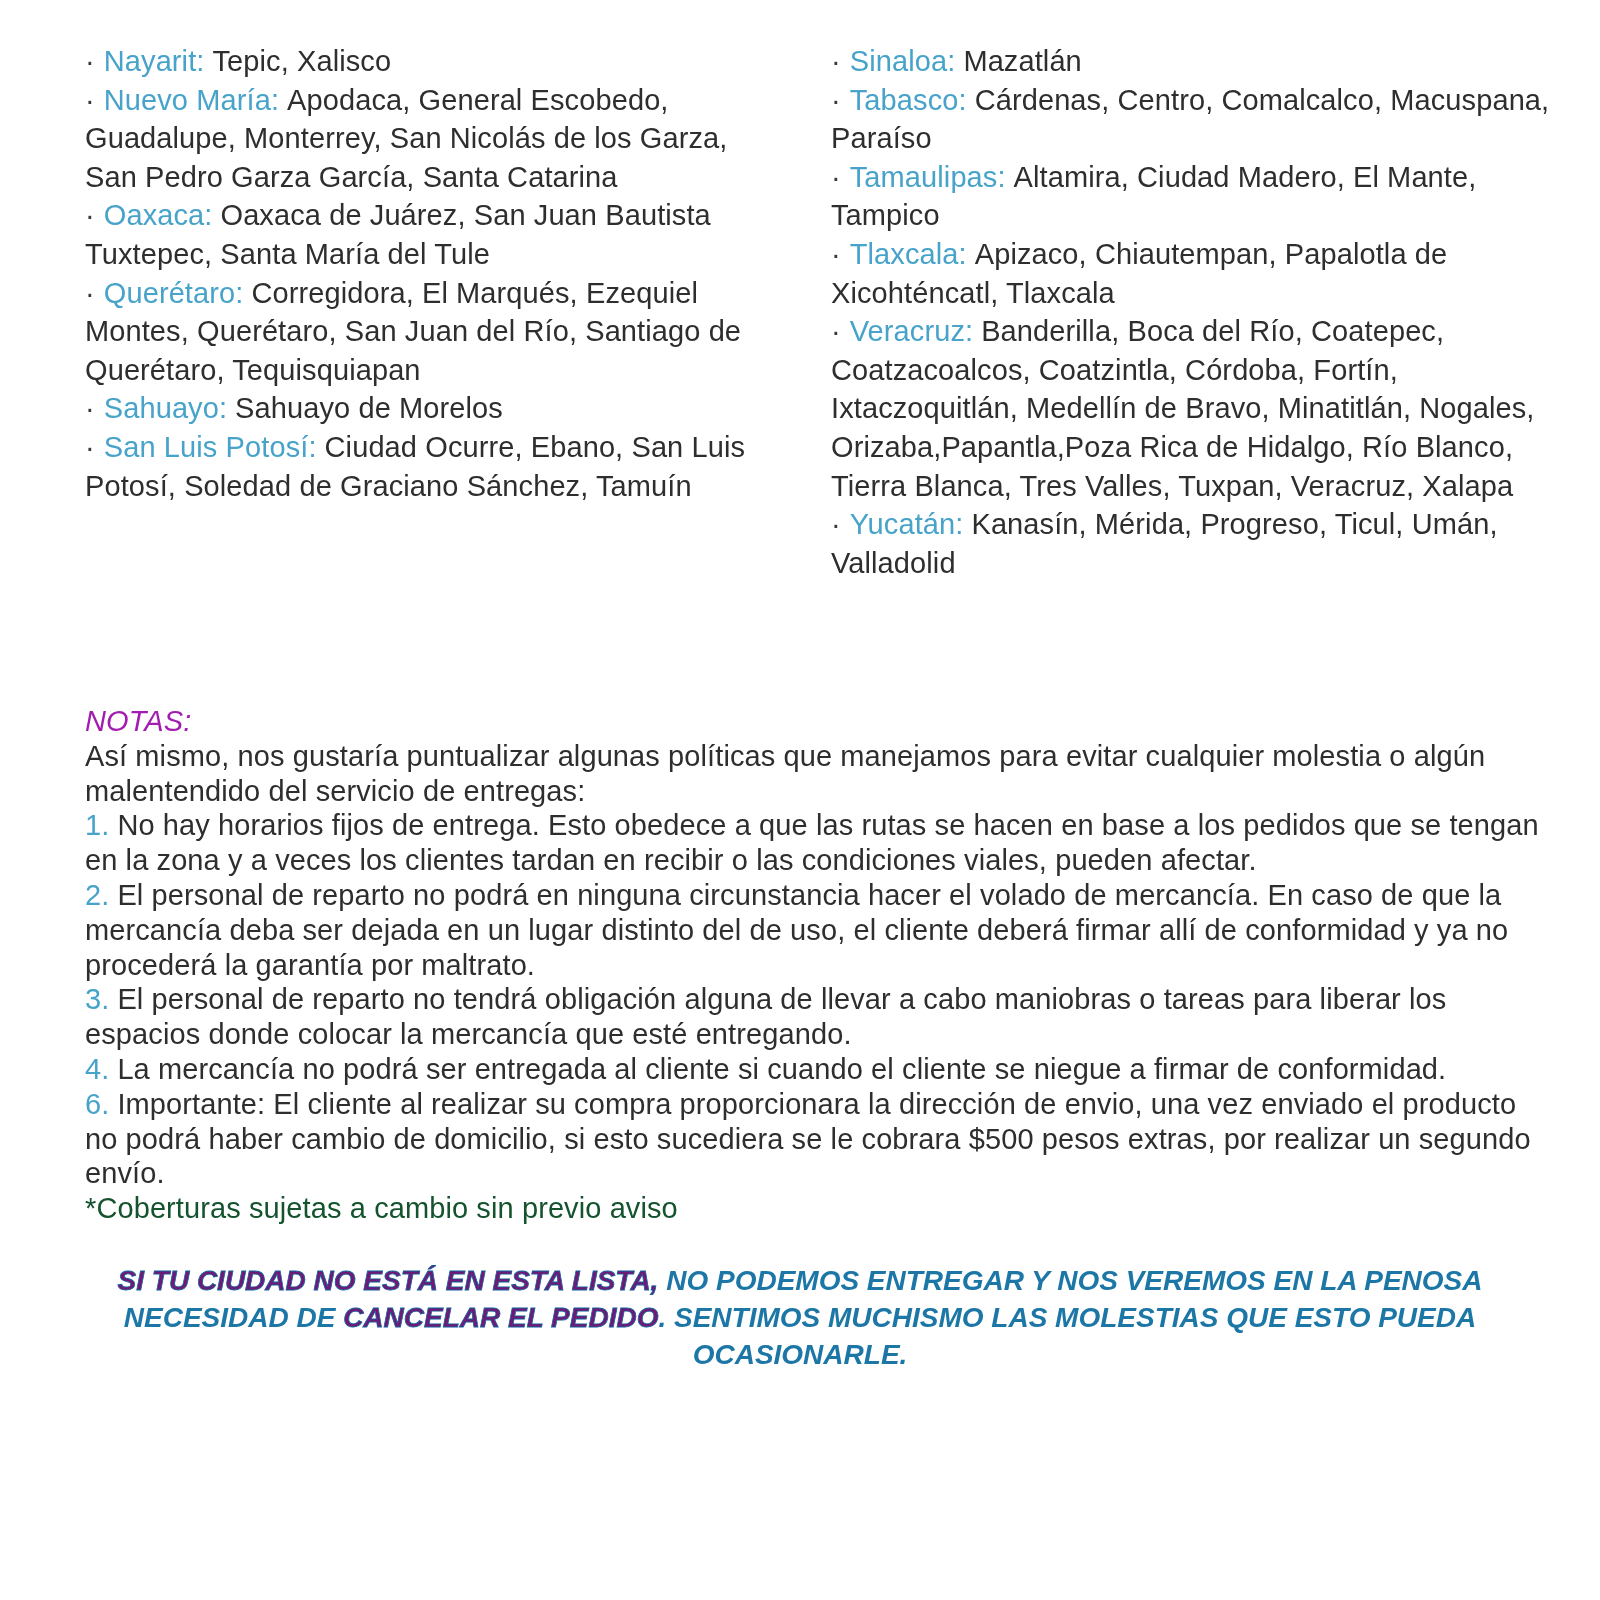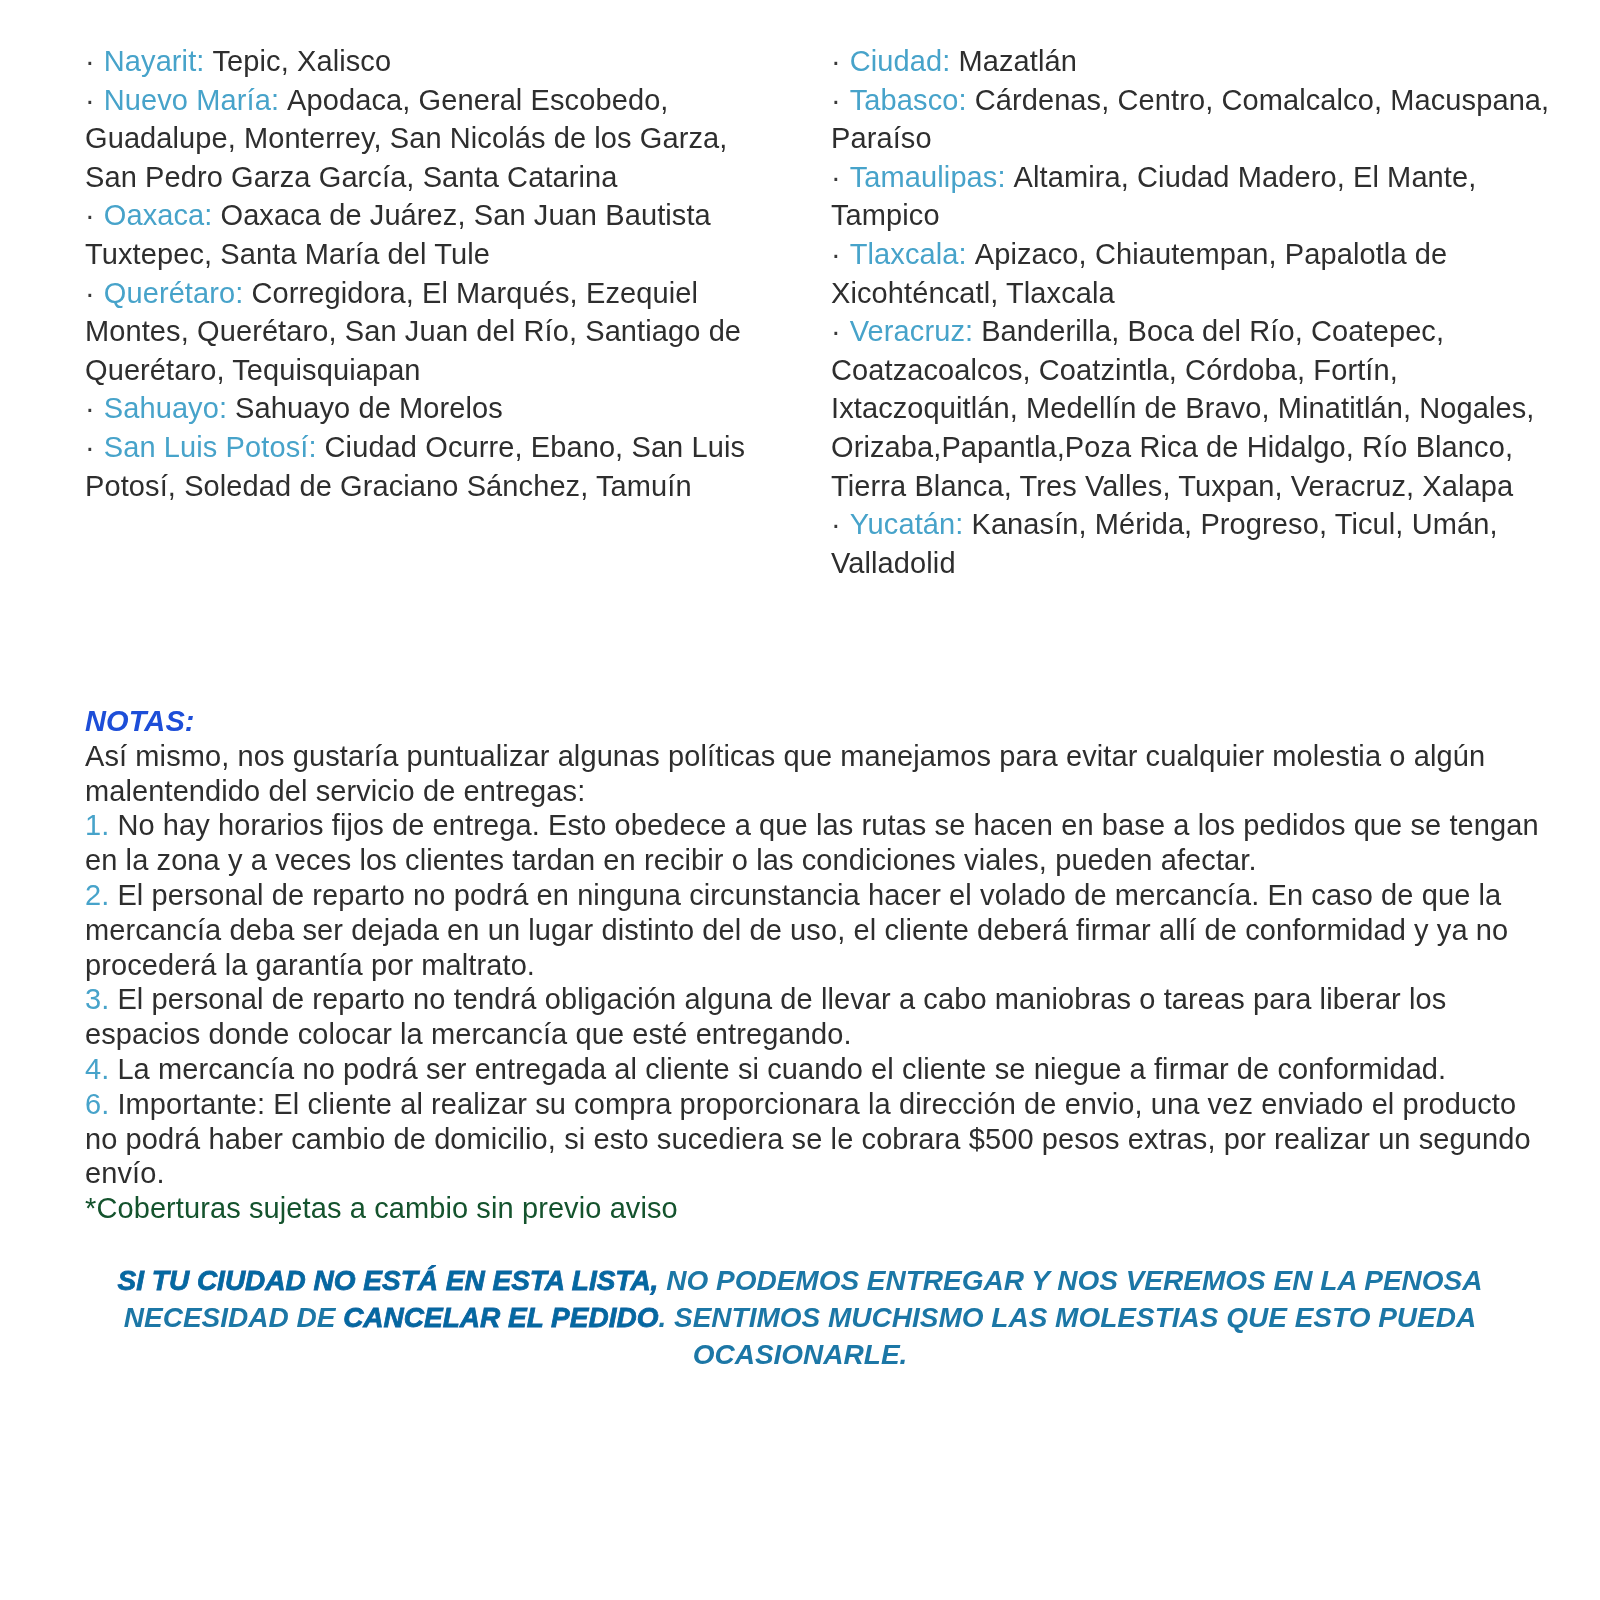--- a/index.html
+++ b/index.html
@@ -53,44 +53,44 @@
   .notes {
     box-sizing: border-box;
     padding: 0 55px 0 85px;
     margin-top: 44px;
     font-size: 29px;
     line-height: 34.8px;
     letter-spacing: 0.1px;
   }
   .notes-heading {
     margin: 0;
-    font-weight: 700;
+    font-weight: 400;
     font-style: italic;
-    color: #1d4ed8;
+    color: #a21caf;
   }
   .notes p { margin: 0; }
   .note-num {
     color: #47a3ca;
     margin-right: 8px;
   }
   .disclaimer { color: #14532d; }
 
   
   .footer {
     margin: 36px auto 0 auto;
     max-width: 1400px;
     text-align: center;
     font-size: 28px;
     line-height: 37px;
     font-style: italic;
     font-weight: 700;
     color: #1c77a6;
   }
   .seg-strong {
-    color: #0369a1;
+    color: #701a75;
     -webkit-text-stroke: 0.8px #0f62a0;
   }
   .seg-normal { color: #1c77a6; }
 </style>
 </head>
 <body>
 
 <div class="page">
 
   <div class="columns">
@@ -111,21 +111,21 @@
       <p class="entry">
         <span class="bullet">·</span><span class="state">Sahuayo:</span><span class="cities">Sahuayo de Morelos</span>
       </p>
       <p class="entry">
         <span class="bullet">·</span><span class="state">San Luis Potosí:</span><span class="cities">Ciudad Ocurre, Ebano, San Luis Potosí, Soledad de Graciano Sánchez, Tamuín</span>
       </p>
     </div>
 
     <div class="col col-right">
       <p class="entry">
-        <span class="bullet">·</span><span class="state">Ciudad:</span><span class="cities">Mazatlán</span>
+        <span class="bullet">·</span><span class="state">Sinaloa:</span><span class="cities">Mazatlán</span>
       </p>
       <p class="entry">
         <span class="bullet">·</span><span class="state">Tabasco:</span><span class="cities">Cárdenas, Centro, Comalcalco, Macuspana, Paraíso</span>
       </p>
       <p class="entry">
         <span class="bullet">·</span><span class="state">Tamaulipas:</span><span class="cities">Altamira, Ciudad Madero, El Mante, Tampico</span>
       </p>
       <p class="entry">
         <span class="bullet">·</span><span class="state">Tlaxcala:</span><span class="cities">Apizaco, Chiautempan, Papalotla de Xicohténcatl, Tlaxcala</span>
       </p>

